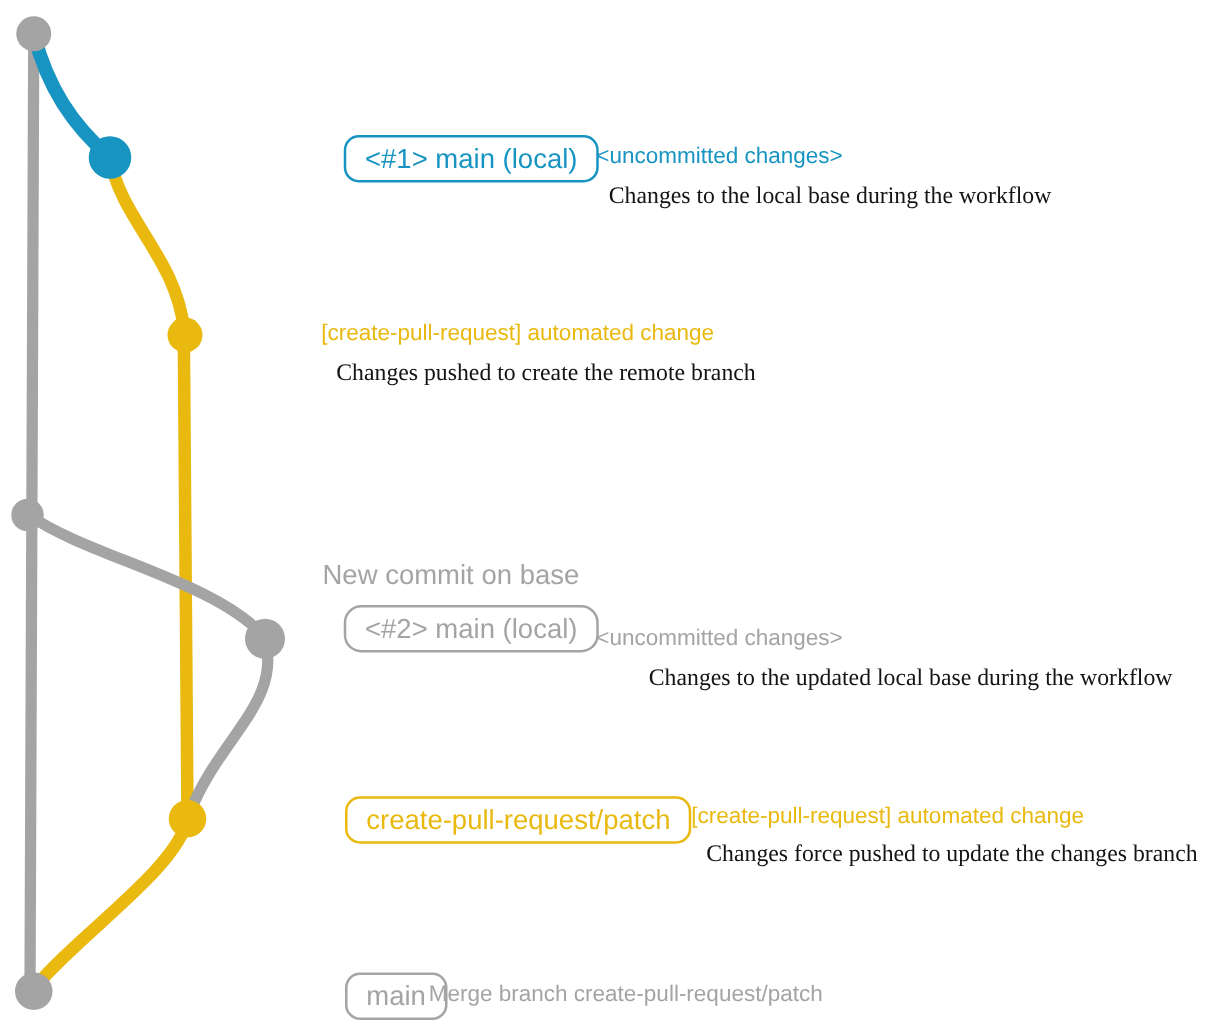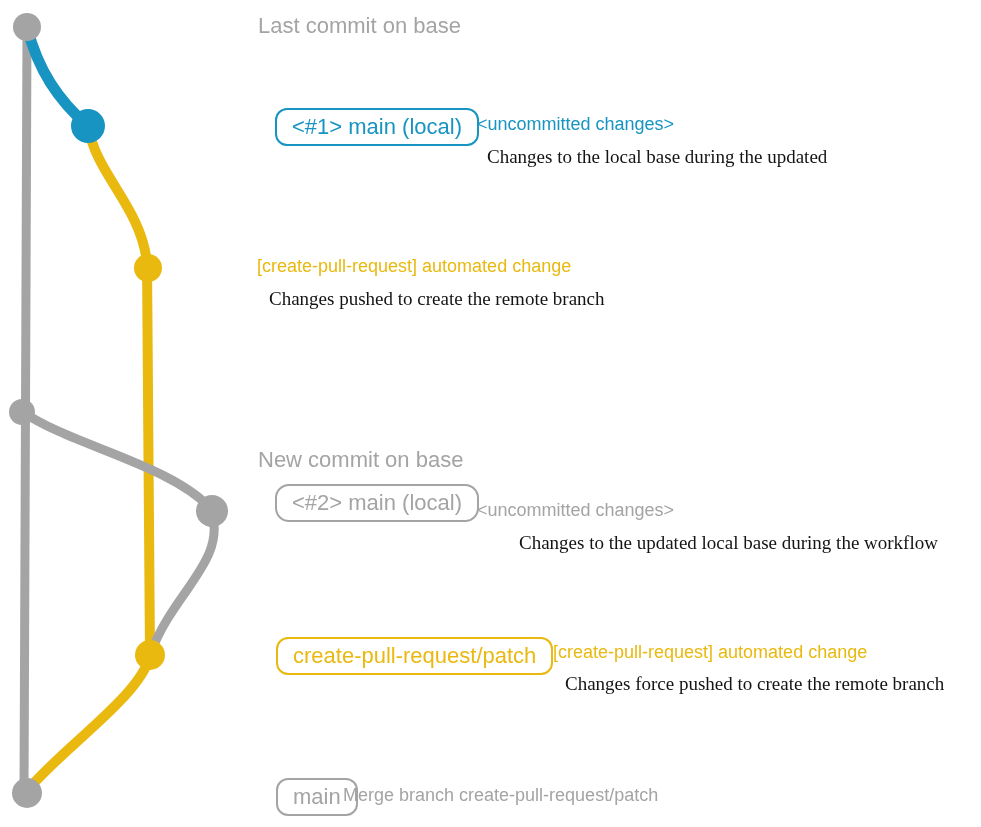--- a/index.html
+++ b/index.html
@@ -58,35 +58,34 @@
 
     <circle cx="27" cy="27" r="14" fill="#a4a4a4"></circle>
     <circle cx="88" cy="126" r="17" fill="#1794c1"></circle>
     <circle cx="148" cy="268" r="14" fill="#e9b90f"></circle>
     <circle cx="22" cy="412" r="13" fill="#a4a4a4"></circle>
     <circle cx="212" cy="511" r="16" fill="#a4a4a4"></circle>
     <circle cx="150" cy="655" r="15" fill="#e9b90f"></circle>
     <circle cx="27" cy="793" r="15" fill="#a4a4a4"></circle>
   </svg>
 
-  <div class="abs heading" style="left:258px; top:13px;">Last commit on base</div>
 
   <div class="abs badge blue" style="left:255px; top:108px;">&lt;#1&gt; main (local)</div>
   <div class="abs title blue" style="left:477px; top:114px;">&lt;uncommitted changes&gt;</div>
-  <div class="abs desc" style="left:487px; top:146px;">Changes to the local base during the updated</div>
+  <div class="abs desc" style="left:487px; top:146px;">Changes to the local base during the workflow</div>
 
   <div class="abs title yellow" style="left:257px; top:256px;">[create-pull-request] automated change</div>
   <div class="abs desc" style="left:269px; top:288px;">Changes pushed to create the remote branch</div>
 
   <div class="abs heading" style="left:258px; top:399px;margin-top:48px;">New commit on base</div>
 
   <div class="abs badge gray" style="left:255px; top:484px;border-radius:14px;">&lt;#2&gt; main (local)</div>
   <div class="abs title gray" style="left:477px; top:500px;">&lt;uncommitted changes&gt;</div>
   <div class="abs desc" style="left:487px; top:532px;margin-left:32px;">Changes to the updated local base during the workflow</div>
 
   <div class="abs badge yellow" style="left:256px; top:637px;">create-pull-request/patch</div>
   <div class="abs title yellow" style="left:553px; top:642px;">[create-pull-request] automated change</div>
-  <div class="abs desc" style="left:565px; top:673px;">Changes force pushed to create the remote branch</div>
+  <div class="abs desc" style="left:565px; top:673px;">Changes force pushed to update the changes branch</div>
 
   <div class="abs badge gray" style="left:256px; top:778px;">main</div>
   <div class="abs title gray" style="left:343px; top:785px;">Merge branch create-pull-request/patch</div>
 
 </div>
 
 </body></html>

